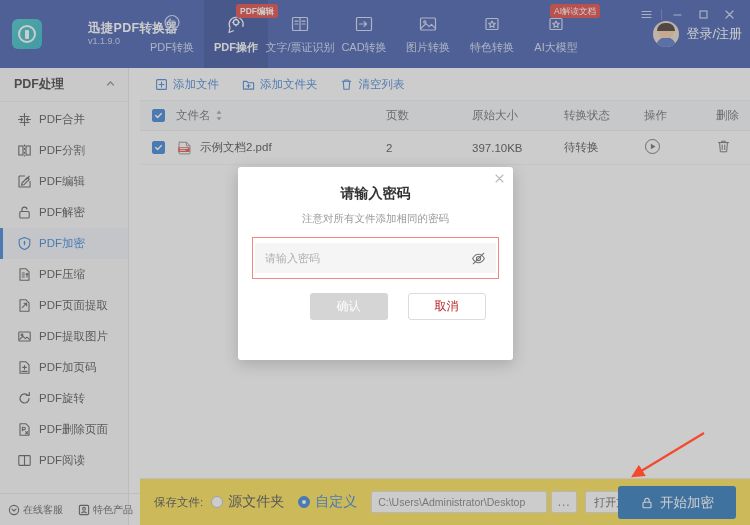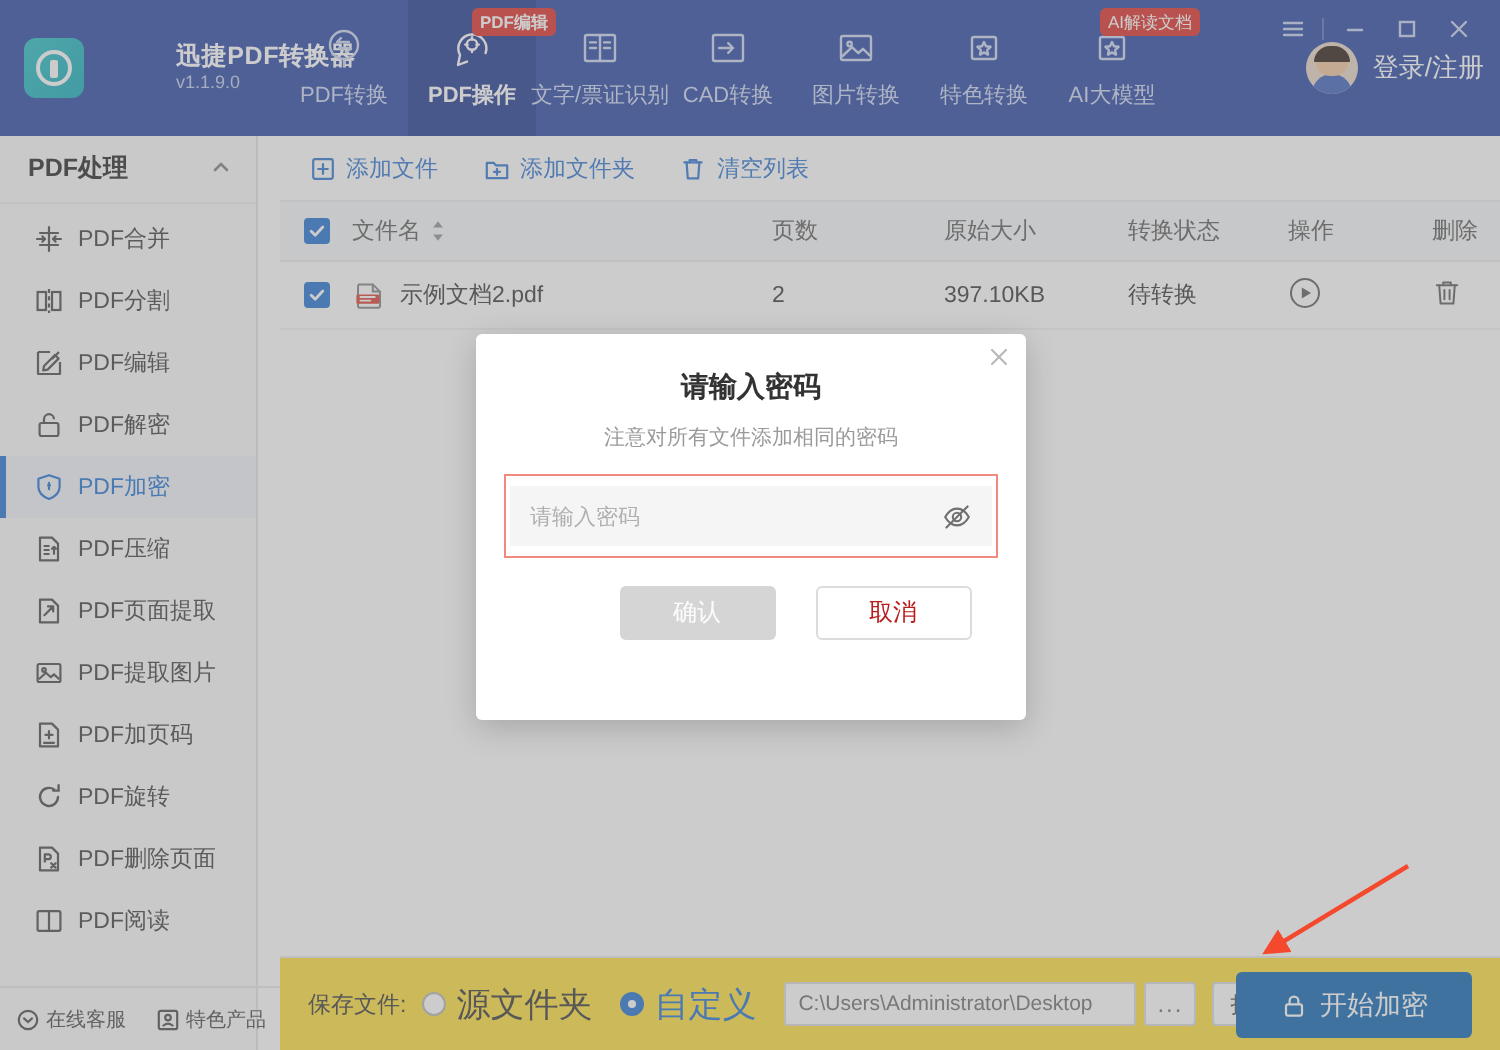--- a/index.html
+++ b/index.html
@@ -226,21 +226,21 @@
   .radio {
     width: 12px; height: 12px; border-radius: 50%;
     border: 1px solid #bbb; background: #fff;
     margin-right: 5px; flex: 0 0 auto;
     display: flex; align-items: center; justify-content: center;
   }
   .radio.on { border-color: #2f7bd6; background: #2f7bd6; }
   .radio.on:after {
     content: ""; width: 4px; height: 4px; border-radius: 50%; background: #fff;
   }
-  .radio-label { font-size: 17px; color: #444; }
+  .radio-label { font-size: 14px; color: #444; }
   .radio-wrap.on .radio-label { color: #2f7bd6; }
   .path-box {
     width: 176px; height: 22px;
     border: 1px solid #ddd; background: #fff;
     border-radius: 2px;
     display: flex; align-items: center;
     padding: 0 6px;
     font-size: 10.5px; color: #777;
     overflow: hidden; white-space: nowrap;
   }

